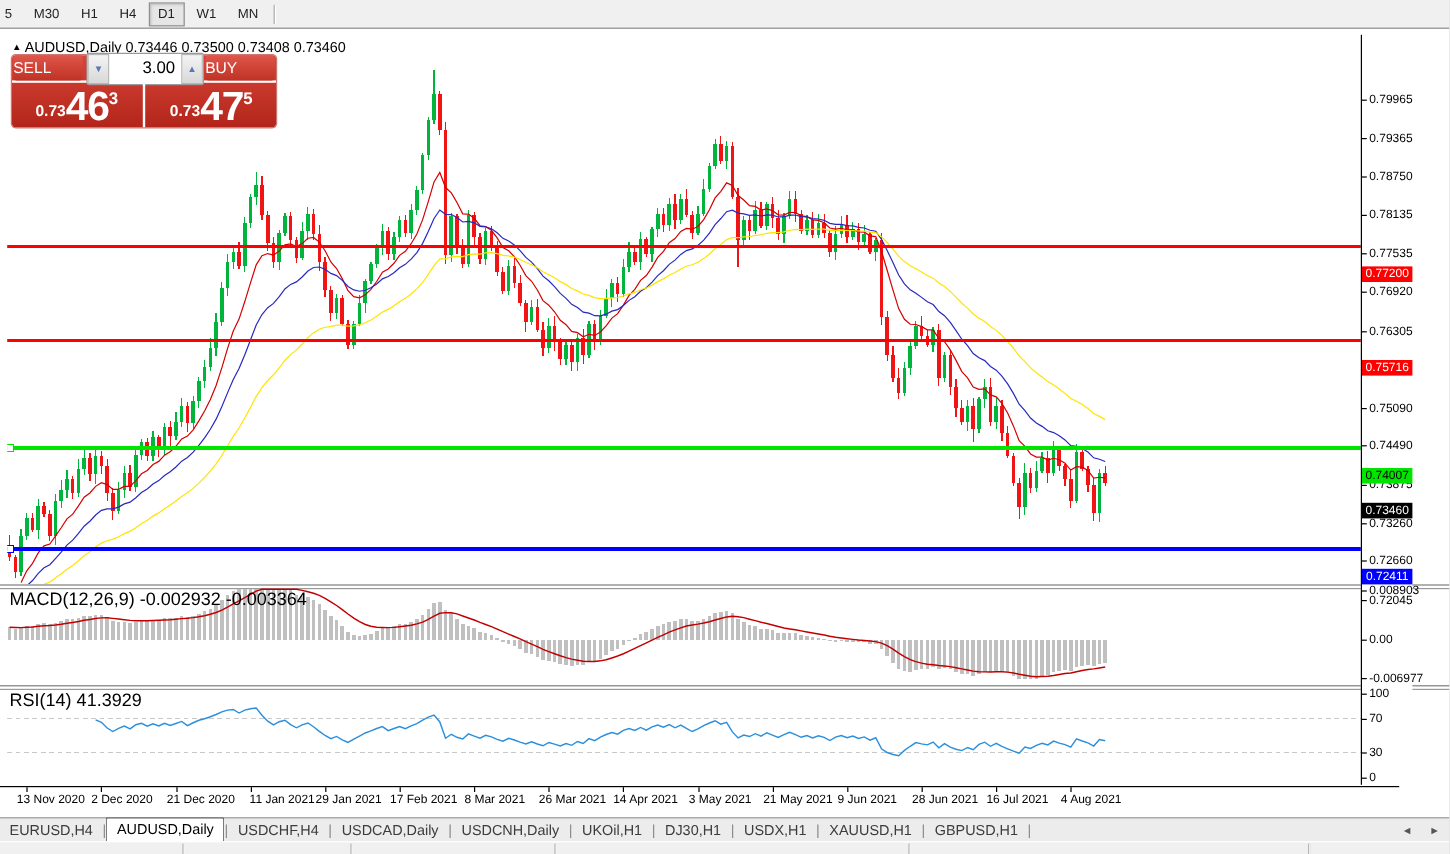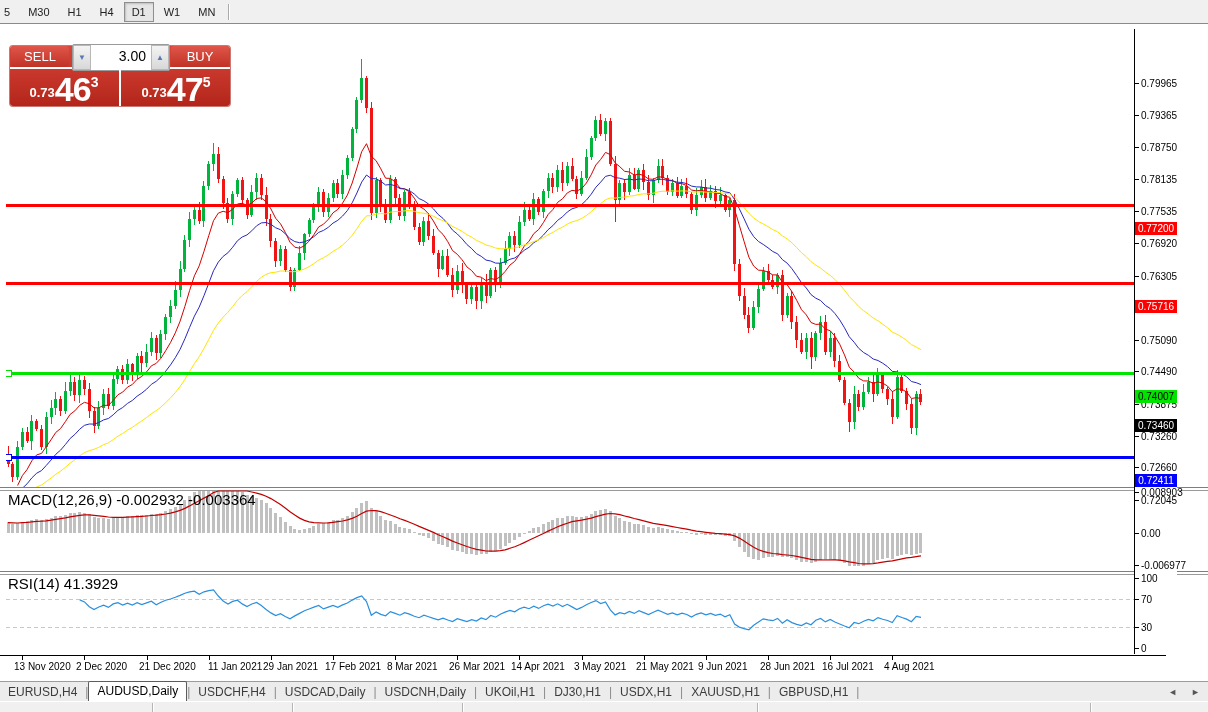--- a/index.html
+++ b/index.html
@@ -30,21 +30,21 @@
            border-top:1px solid #000;}
   .dlabel{position:absolute;top:5px;font-size:10px;color:#000;white-space:nowrap;}
   .dtick{position:absolute;top:0;width:1px;height:4px;background:#000;}
   
   #widget{position:absolute;left:10px;top:22px;width:220px;height:60px;
           background:linear-gradient(#d8453a,#b3251a);border-radius:3px;
           box-shadow:0 0 0 1px rgba(170,30,20,.6);}
   #widget .wline{position:absolute;left:0;top:21px;width:220px;height:2px;background:#fff;}
   #widget .vdiv{position:absolute;left:109px;top:23px;width:2px;height:37px;background:#fff;}
   .trade-btn{position:absolute;top:0;width:58px;height:21px;color:#fff;font-size:13px;
-             text-align:center;line-height:21px;background:linear-gradient(#e0564a,#c03226);
+             line-height:21px;background:linear-gradient(#e0564a,#c03226);
              border-radius:3px;cursor:pointer;}
   #volgrp{position:absolute;left:62px;top:-2px;width:96px;height:25px;background:#fff;
           border:1px solid #9a9a9a;border-radius:2px;display:flex;}
   .spin{width:18px;height:100%;background:linear-gradient(#f4f4f4,#d8d8d8);
         border:1px solid #b8b8b8;box-sizing:border-box;font-size:8px;color:#5878b8;
         text-align:center;line-height:23px;cursor:pointer;}
   #volfield{flex:1;font-size:14px;color:#000;text-align:right;line-height:23px;padding-right:5px;}
   .bigcell{position:absolute;top:23px;width:108px;height:37px;display:flex;align-items:flex-end;
            justify-content:center;color:#fff;padding-bottom:2px;box-sizing:border-box;}
   .bp-small{font-size:13px;font-weight:bold;margin-bottom:4px;}
@@ -74,20 +74,25 @@
       <div class="tf-btn">H1</div>
       <div class="tf-btn">H4</div>
       <div class="tf-btn active">D1</div>
       <div class="tf-btn">W1</div>
       <div class="tf-btn">MN</div>
       <div class="tb-sep"></div>
     </div>
 
   <div id="chartwin">
 
+    <div class="hdr">
+      <span style="font-size:8px;vertical-align:1px;">▲</span>
+      <span>AUDUSD,Daily</span>
+      <span>0.73446 0.73500 0.73408 0.73460</span>
+    </div>
 
     <div id="widget">
       <div class="wline"></div>
       <div class="trade-btn" style="left:1px;">SELL</div>
       <div class="trade-btn" style="left:161px;">BUY</div>
       <div id="volgrp">
         <div class="spin">▼</div>
         <div id="volfield">3.00</div>
         <div class="spin">▲</div>
       </div>

